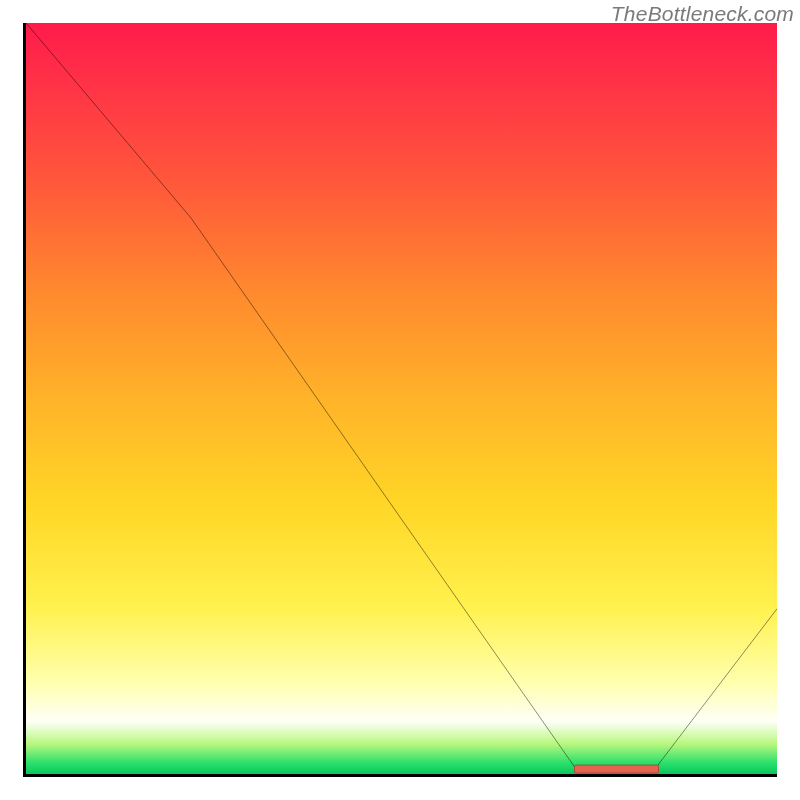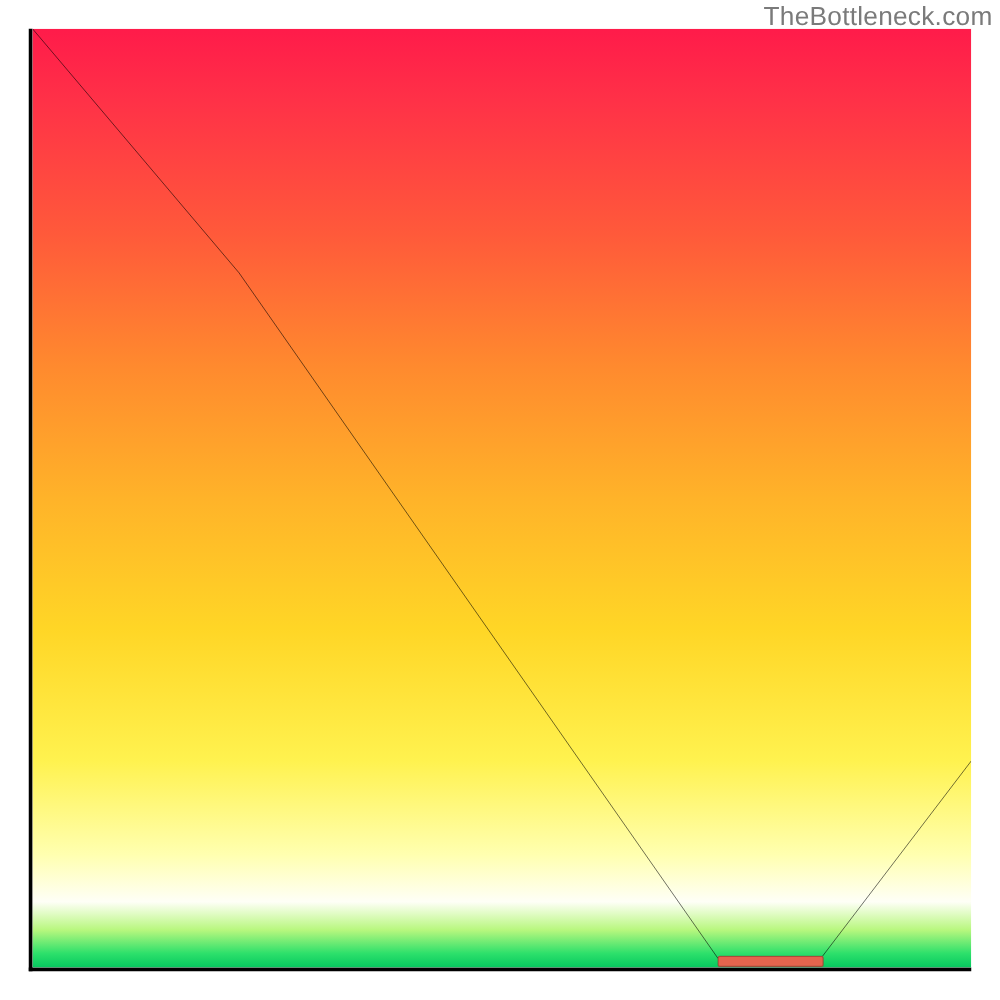--- a/index.html
+++ b/index.html
@@ -7,20 +7,21 @@
     padding: 0;
     width: 800px;
     height: 800px;
     background: #ffffff;
     font-family: Arial, Helvetica, sans-serif;
   }
   .container {
     position: relative;
     width: 800px;
     height: 800px;
+    font-style: italic;
   }
   .watermark {
     position: absolute;
     top: 2px;
     right: 6px;
     color: #7a7a7a;
     font-size: 21px;
     font-weight: 500;
     letter-spacing: 0.2px;
     z-index: 20;

